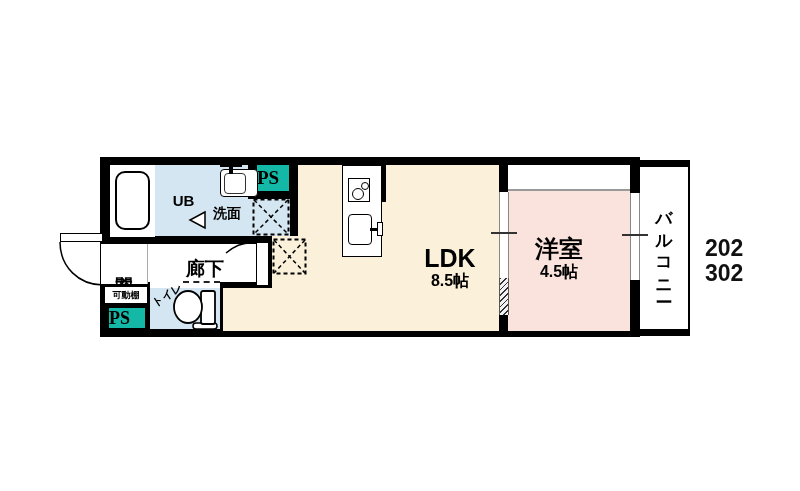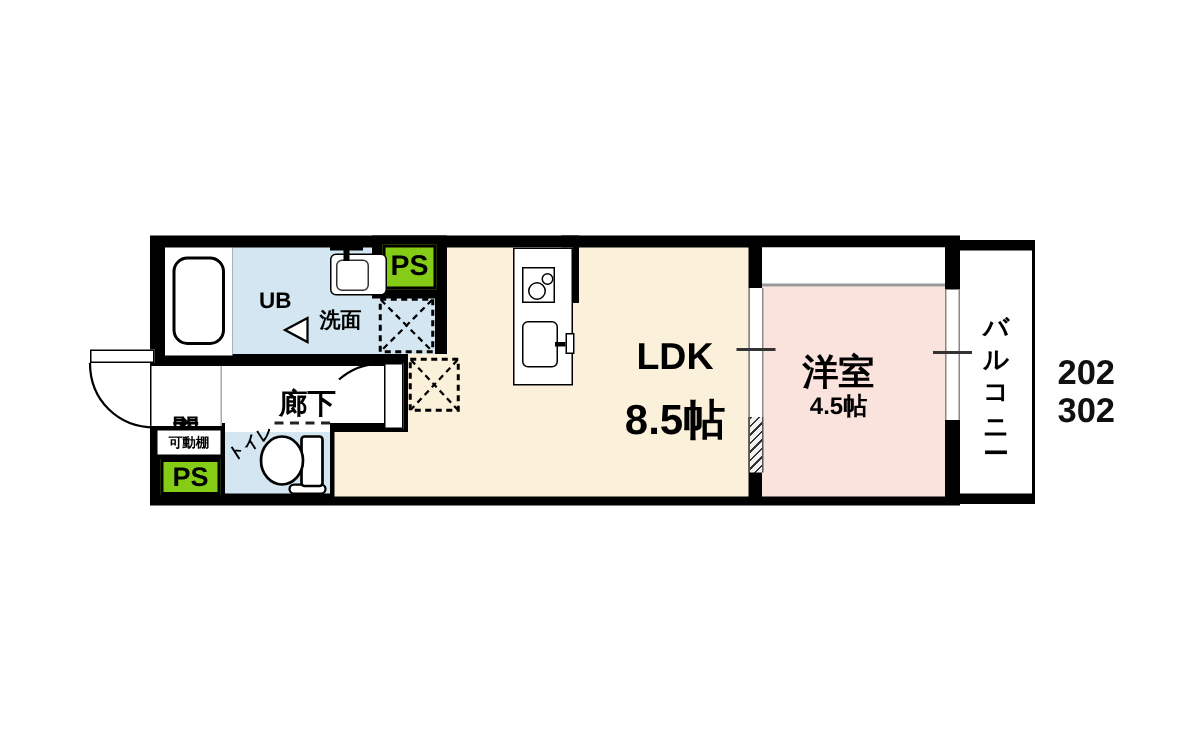--- a/index.html
+++ b/index.html
@@ -15,22 +15,22 @@
     display:flex;align-items:center;justify-content:center;}
   .balcony-label{writing-mode:vertical-rl;font-size:17px;font-weight:700;letter-spacing:4px;}
   .creamA{left:298px;top:165px;width:201px;height:166px;background:#FBF0D9;}
   .creamB{left:223px;top:288px;width:75px;height:43px;background:#FBF0D9;}
   .creamC{left:272px;top:236px;width:26px;height:52px;background:#FBF0D9;}
   .pink{left:508px;top:165px;width:122px;height:166px;background:#FBE3DD;}
   .pink-band{left:508px;top:165px;width:122px;height:26px;background:#fff;border-bottom:2px solid #999;}
   
   .washroom{left:212px;top:165px;width:78px;height:71px;background:#D4E6F1;}
   .ps-top-patch{left:248px;top:157px;width:50px;height:42px;background:#000;}
-  .ps-box{background:#84cc16;border:2px solid #000;display:flex;align-items:center;justify-content:center;
-    font-weight:700;font-size:19px;}
+  .ps-box{background:#14b8a6;border:2px solid #000;display:flex;align-items:center;
+    font-weight:700;font-size:19px;font-family:Liberation Serif, serif;}
   .ps-top{left:255px;top:163px;width:36px;height:30px;}
   .ps-bottom{left:107px;top:306px;width:40px;height:24px;font-size:18px;}
   .basin{left:220px;top:169px;width:38px;height:28px;background:#fff;border:1.5px solid #000;border-radius:4px;}
   .basin-bowl{left:3px;top:3px;width:20px;height:19px;border:1px solid #333;border-radius:4px;position:absolute;}
   .basin-faucet-h{left:220px;top:163px;width:22px;height:4px;background:#000;}
   .basin-faucet-v{left:229px;top:166px;width:4px;height:8px;background:#000;}
   .senmen-label{left:213px;top:205px;font-size:14px;font-weight:700;}
   .bath-box{left:110px;top:165px;width:45px;height:72px;background:#fff;}
   .bathtub{left:115px;top:171px;width:35px;height:59px;background:#fff;border:2px solid #000;border-radius:10px;}
   .ub{left:155px;top:165px;width:57px;height:71px;background:#D4E6F1;
@@ -62,22 +62,22 @@
   .slide-open{left:499px;top:192px;width:10px;height:86px;background:#fff;border-left:1px solid #888;border-right:1px solid #888;}
   .slide-tick{left:491px;top:232px;width:26px;height:0;border-top:2px solid #333;}
   .slide-panel{left:499px;top:278px;width:10px;height:37px;
     background:repeating-linear-gradient(135deg,#333 0px,#333 1px,#f2f2f2 1px,#f2f2f2 4px);
     border-left:1px solid #555;border-right:1px solid #555;}
   .win-right{left:630px;top:193px;width:10px;height:87px;background:#fff;border-left:1px solid #888;border-right:1px solid #888;}
   .win-right-tick{left:622px;top:234px;width:26px;height:0;border-top:2px solid #333;}
   
   .room-label{text-align:center;line-height:1.12;font-weight:700;}
   .ldk-label{left:390px;top:224px;width:120px;}
-  .ldk-label .l1{font-size:25px;}
-  .ldk-label .l2{font-size:28px;margin-top:12px;}
+  .ldk-label .l1{font-size:25px;margin-top:20px;}
+  .ldk-label .l2{font-size:16px;}
   .yo-label{left:508px;top:236px;width:102px;}
   .yo-label .l1{font-size:24px;}
   .yo-label .l2{font-size:16px;}
   .unit-no{left:705px;top:221px;font-size:23px;font-weight:600;line-height:1.1;color:#111;margin-top:15px;}
   svg{display:block;}
 </style>
 </head>
 <body>
 
 <div id="stage">

